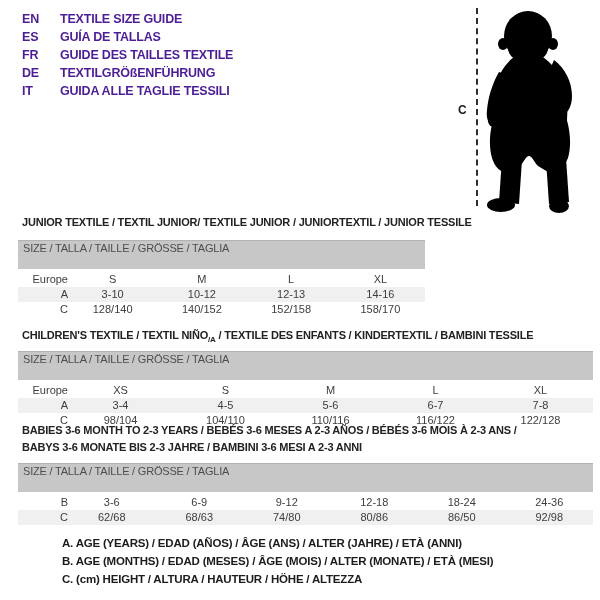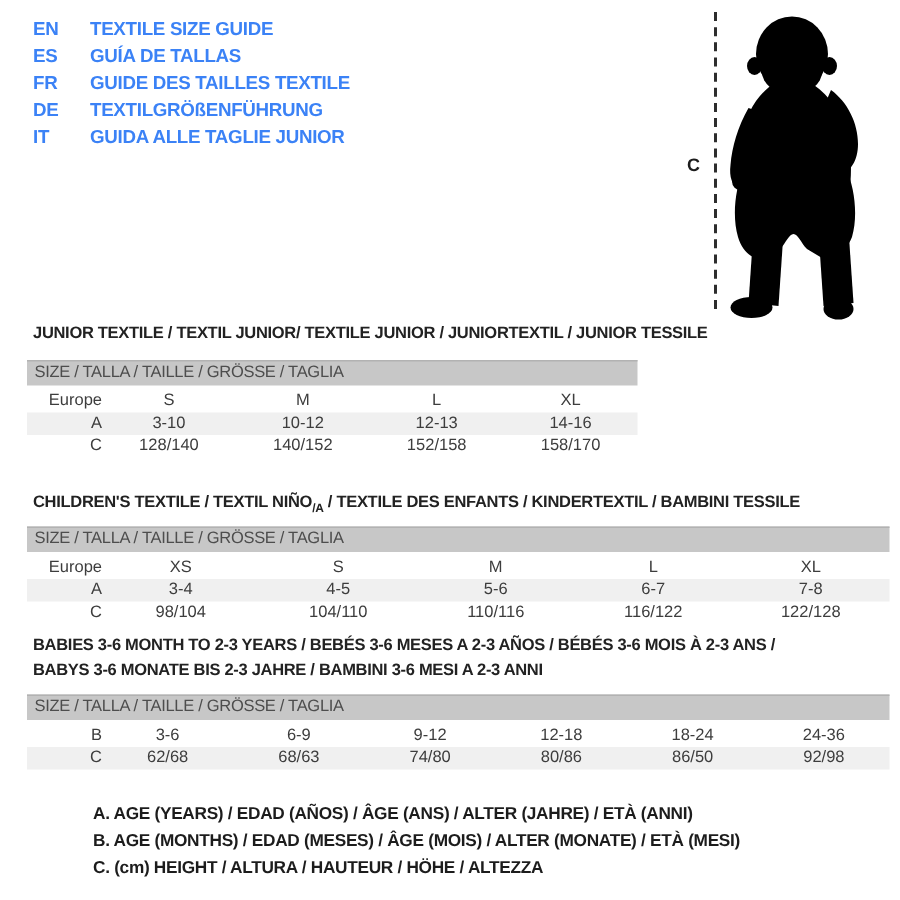--- a/index.html
+++ b/index.html
@@ -2,35 +2,35 @@
 <html><head>
 <meta charset="utf-8">
 <style>
   html,body{margin:0;padding:0;background:#ffffff;}
   .page{
     position:relative;width:600px;height:600px;background:#ffffff;
     font-family:"Liberation Sans",sans-serif;color:#1f1f1f;overflow:hidden;
   }
   
   .langs{position:absolute;left:22px;top:10px;}
-  .lang-row{display:flex;height:18px;line-height:18px;font-size:12.5px;font-weight:700;color:#3b82f6;letter-spacing:-0.2px;}
+  .lang-row{display:flex;height:18px;line-height:18px;font-size:12.5px;font-weight:700;color:#4c1d95;letter-spacing:-0.2px;}
   .lang-code{width:38px;flex:0 0 38px;}
   
   .dash-line{position:absolute;left:476px;top:8px;height:198px;width:0;border-left:2px dashed #2d2d2d;}
   .c-label{position:absolute;left:458px;top:103px;font-size:12px;font-weight:700;color:#1c1c1c;}
   .toddler{position:absolute;left:486px;top:8px;}
   
   .sec-title{position:absolute;left:22px;font-size:11px;font-weight:700;color:#222222;letter-spacing:-0.2px;white-space:nowrap;}
   .sec-title .t-line{height:17px;line-height:17px;}
   .sec-title sub{font-size:8px;}
   
   .size-table{position:absolute;left:18px;font-size:11px;}
   .t1{width:407px;}
   .t23{width:575px;}
-  .size-bar{height:17px;line-height:15px;background:#c7c7c7;border-top:1px solid #b2b2b2;color:#4d4d4d;padding-left:5px;font-size:11px;letter-spacing:-0.2px;margin-bottom:3px;box-sizing:border-box;}
+  .size-bar{height:29px;line-height:15px;background:#c7c7c7;border-top:1px solid #b2b2b2;color:#4d4d4d;padding-left:5px;font-size:11px;letter-spacing:-0.2px;margin-bottom:3px;box-sizing:border-box;}
   .t-row{display:flex;height:15px;line-height:15px;color:#3d3d3d;}
   .t-row.alt{background:#f0f0f0;}
   .t-label{flex:0 0 50px;width:50px;padding-left:5px;box-sizing:border-box;text-align:right;}
   .t-cell{flex:1;text-align:center;}
   
   .footnotes{position:absolute;left:22px;top:534px;margin-left:40px;}
   .fn-line{height:18px;line-height:18px;font-size:11.5px;font-weight:700;color:#1c1c1c;letter-spacing:-0.2px;white-space:nowrap;}
 </style>
 </head>
 <body>
@@ -49,21 +49,21 @@
     <div class="lang-row">
       <span class="lang-code">FR</span>
       <span class="lang-label">GUIDE DES TAILLES TEXTILE</span>
     </div>
     <div class="lang-row">
       <span class="lang-code">DE</span>
       <span class="lang-label">TEXTILGRÖßENFÜHRUNG</span>
     </div>
     <div class="lang-row">
       <span class="lang-code">IT</span>
-      <span class="lang-label">GUIDA ALLE TAGLIE JUNIOR</span>
+      <span class="lang-label">GUIDA ALLE TAGLIE TESSILI</span>
     </div>
   </div>
 
   <div class="dash-line"></div>
   <div class="c-label">C</div>
   <svg class="toddler" width="96" height="206" viewBox="0 0 96 206" aria-hidden="true">
     <g fill="#000000">
       <ellipse cx="42" cy="28" rx="24" ry="25"></ellipse>
       <ellipse cx="42" cy="40" rx="20" ry="15"></ellipse>
       <ellipse cx="17" cy="36" rx="5" ry="6"></ellipse>

